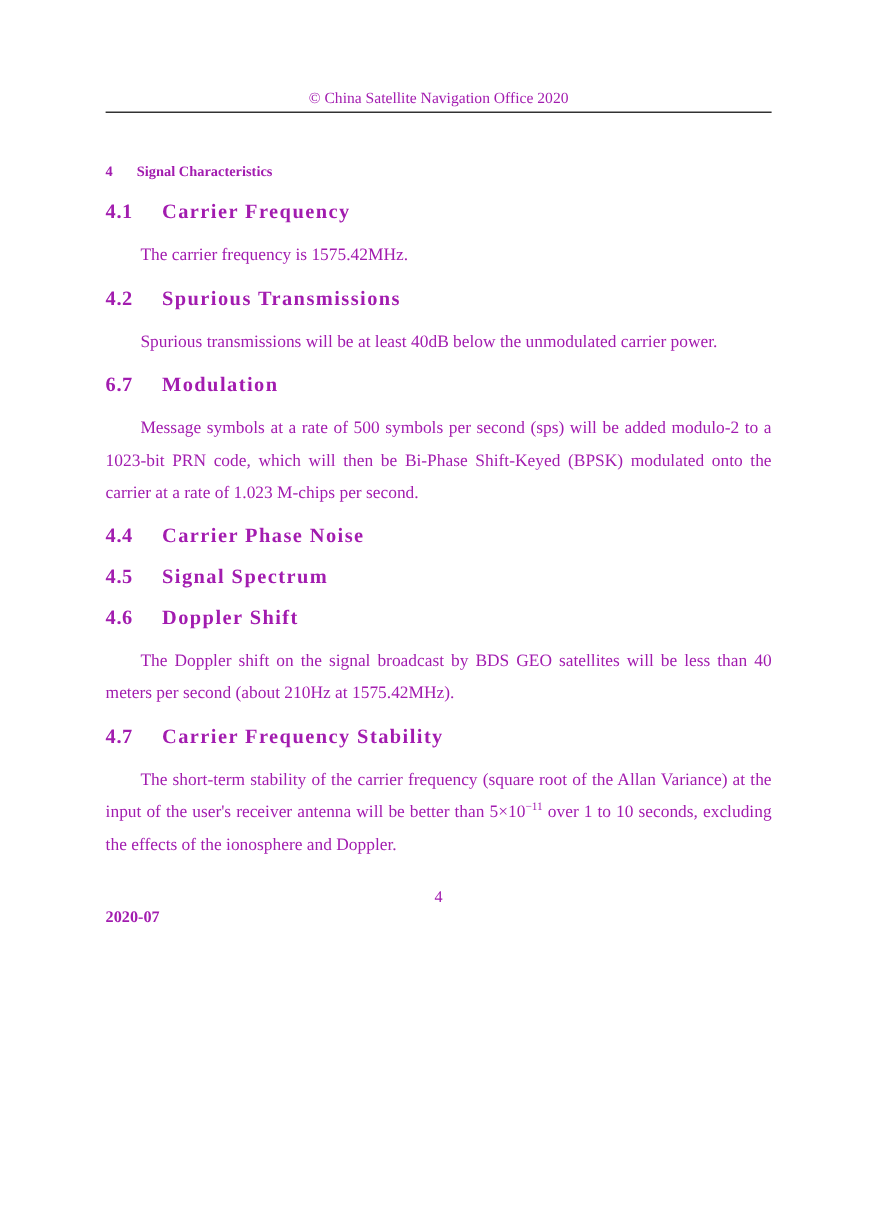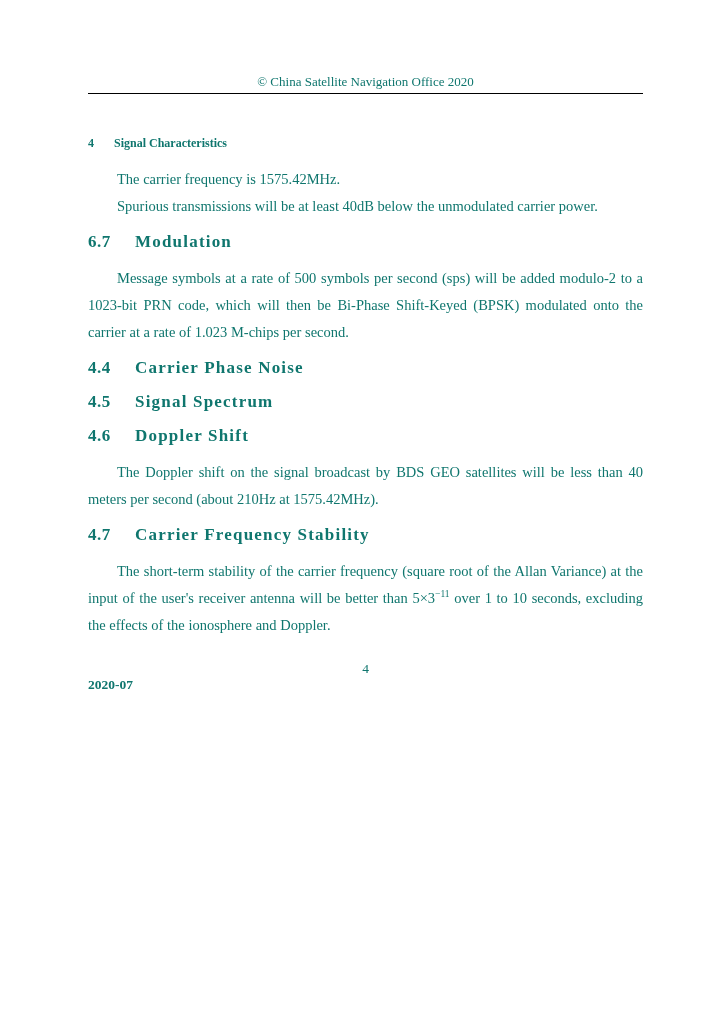--- a/index.html
+++ b/index.html
@@ -6,21 +6,21 @@
     margin: 0;
     padding: 0;
     background: #ffffff;
   }
   .page {
     position: relative;
     width: 720px;
     height: 1024px;
     margin: 0 auto;
     background: #ffffff;
-    color: #0f766e;
+    color: #a21caf;
     font-family: "Liberation Serif", "DejaVu Serif", serif;
     box-sizing: border-box;
     padding: 74px 79px 0 86px;
     overflow: hidden;
   }
   .hdr {
     text-align: center;
     font-size: 13px;
     line-height: 16px;
     border-bottom: 1px solid #000000;
@@ -80,22 +80,28 @@
   <div class="hdr">
     <span>© China Satellite Navigation Office 2020</span>
   </div>
 
   <div class="content">
 
     <div class="heading lvl1">
       <span class="num">4</span><span class="ttl">Signal Characteristics</span>
     </div>
 
+    <div class="heading lvl2">
+      <span class="num">4.1</span><span class="ttl">Carrier Frequency</span>
+    </div>
     <p class="para">The carrier frequency is 1575.42MHz.</p>
 
+    <div class="heading lvl2">
+      <span class="num">4.2</span><span class="ttl">Spurious Transmissions</span>
+    </div>
     <p class="para">Spurious transmissions will be at least 40dB below the unmodulated carrier power.</p>
 
     <div class="heading lvl2">
       <span class="num">6.7</span><span class="ttl">Modulation</span>
     </div>
     <p class="para">Message symbols at a rate of 500 symbols per second (sps) will be added modulo-2 to a 1023-bit PRN code, which will then be Bi-Phase Shift-Keyed (BPSK) modulated onto the carrier at a rate of 1.023 M-chips per second.</p>
 
     <div class="heading lvl2">
       <span class="num">4.4</span><span class="ttl">Carrier Phase Noise</span>
     </div>
@@ -105,21 +111,21 @@
     </div>
 
     <div class="heading lvl2">
       <span class="num">4.6</span><span class="ttl">Doppler Shift</span>
     </div>
     <p class="para">The Doppler shift on the signal broadcast by BDS GEO satellites will be less than 40 meters per second (about 210Hz at 1575.42MHz).</p>
 
     <div class="heading lvl2">
       <span class="num">4.7</span><span class="ttl">Carrier Frequency Stability</span>
     </div>
-    <p class="para"><span>The short-term stability of the carrier frequency (square root of the Allan Variance) at the input of the user's receiver antenna will be better than 5×3</span><sup>−11</sup><span> over 1 to 10 seconds, excluding the effects of the ionosphere and Doppler.</span></p>
+    <p class="para"><span>The short-term stability of the carrier frequency (square root of the Allan Variance) at the input of the user's receiver antenna will be better than 5×10</span><sup>−11</sup><span> over 1 to 10 seconds, excluding the effects of the ionosphere and Doppler.</span></p>
 
   </div>
 
   <div class="page-number">4</div>
 
   <div class="footer-block">
     <div>2020-07</div>
   </div>
 
 </div>

